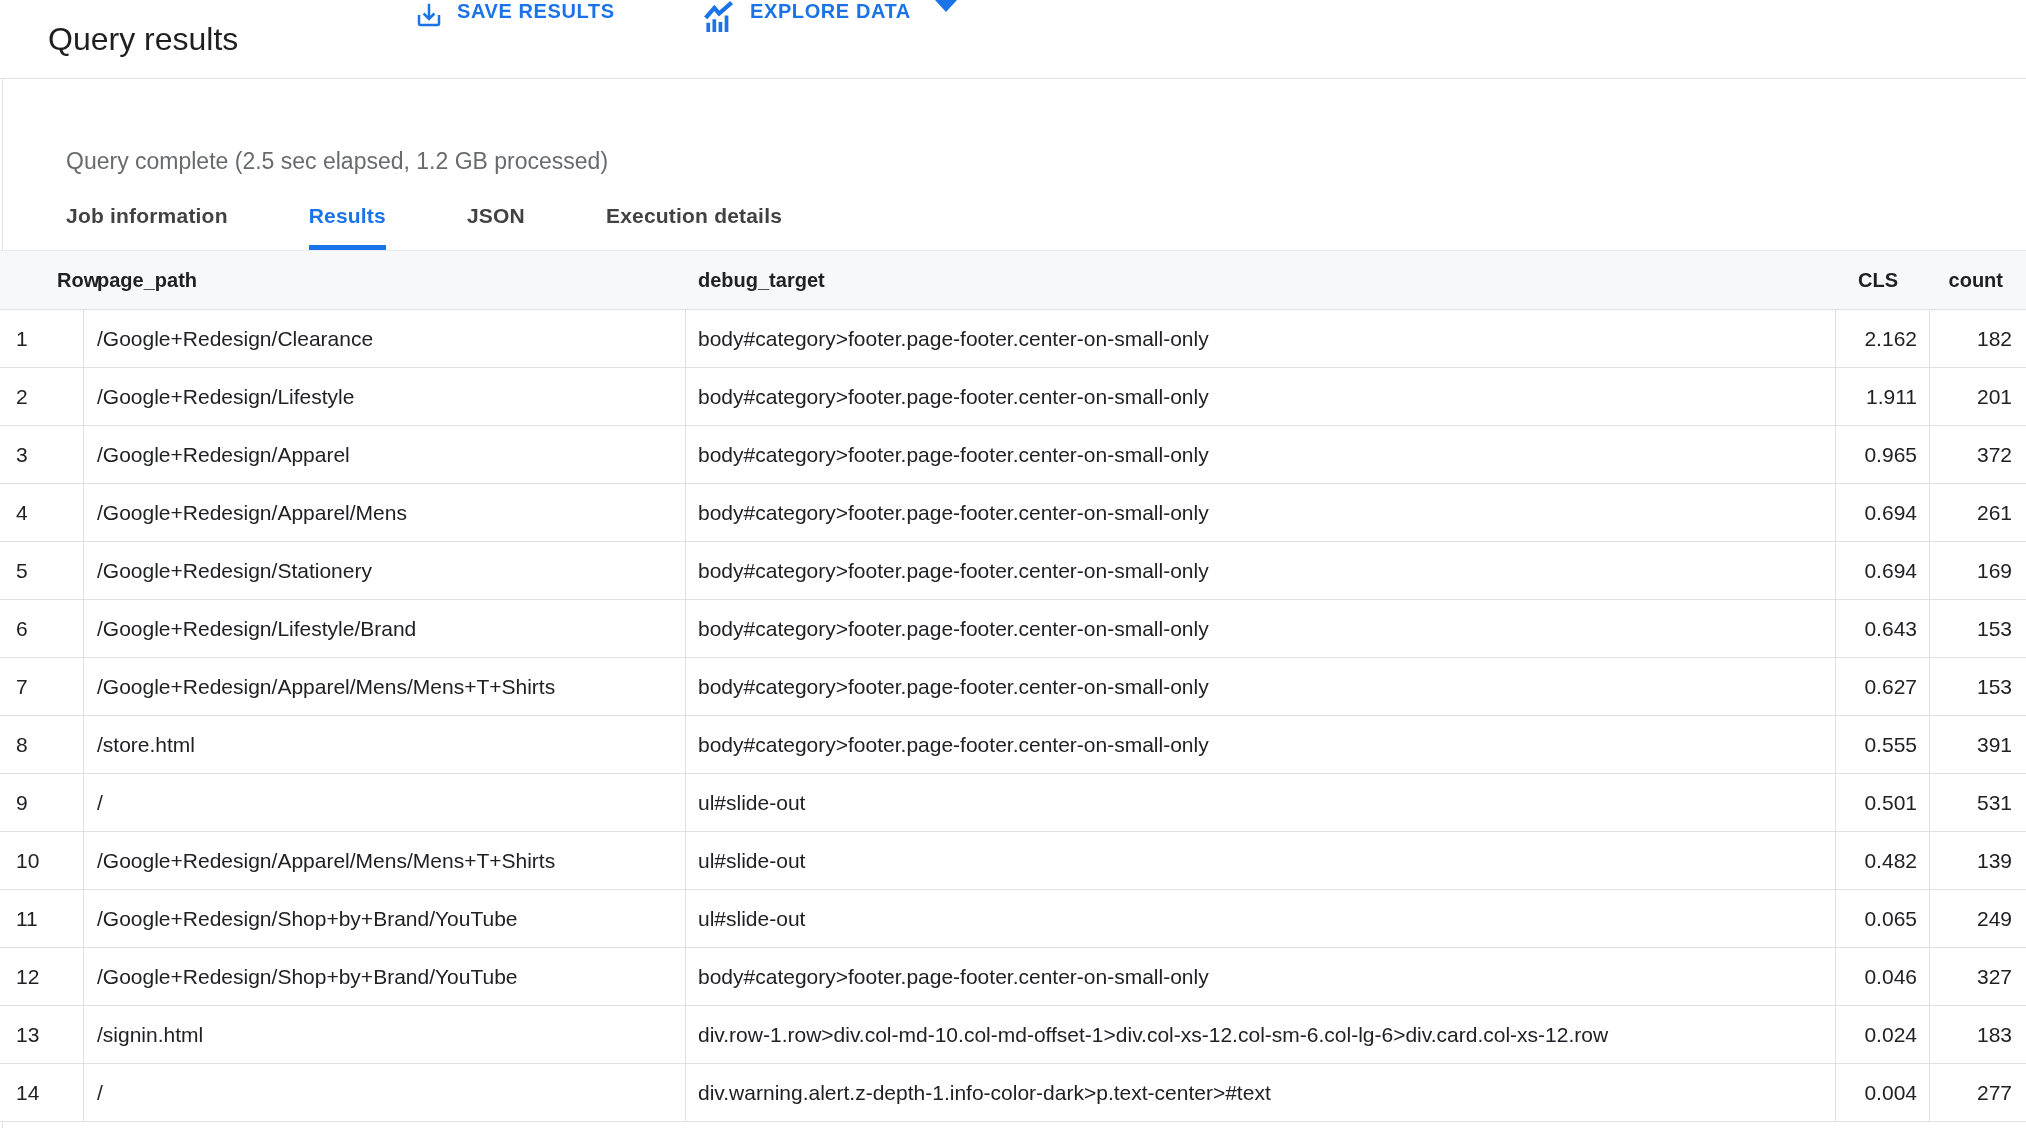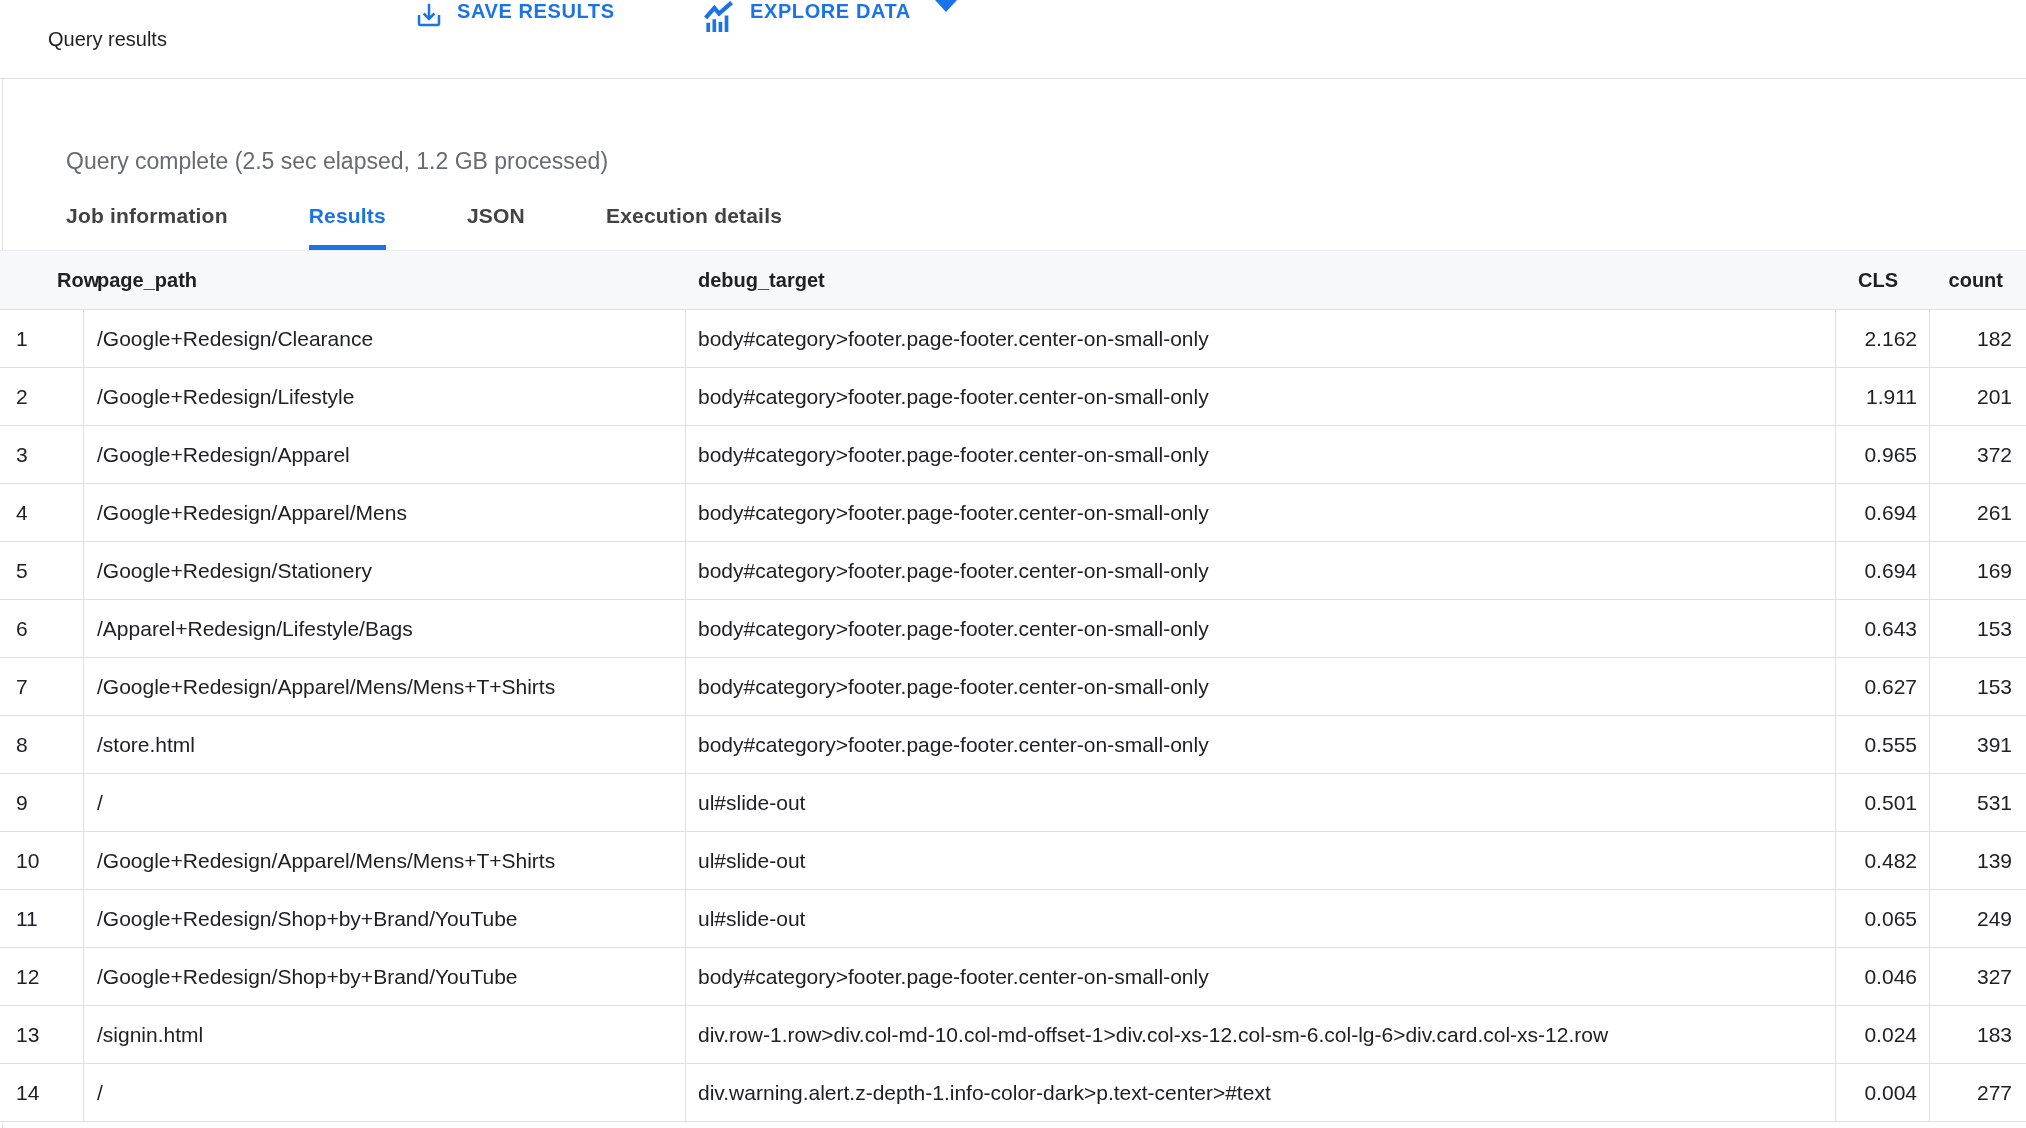--- a/index.html
+++ b/index.html
@@ -4,21 +4,21 @@
 <style>
   html,body{margin:0;padding:0;background:#fff;}
   #page{
     position:relative;width:2026px;height:1128px;background:#fff;overflow:hidden;
     font-family:"Liberation Sans",sans-serif;color:#202124;
   }
   .left-edge{position:absolute;left:2px;top:0;width:1px;height:100%;background:#e4e4e4;}
 
   
   .app-header{position:absolute;top:0;left:0;width:100%;height:78px;background:#fff;border-bottom:1px solid #e0e0e0;}
-  .page-title{position:absolute;left:48px;top:50%;transform:translateY(-50%);font-size:20px;color:#1f1f1f;}
+  .page-title{position:absolute;left:48px;top:50%;transform:translateY(-50%);font-size:32px;color:#1f1f1f;}
   .toolbar-btn{
     position:absolute;top:0;height:100%;display:flex;align-items:flex-start;
     color:#1a73e8;font-size:20px;font-weight:bold;letter-spacing:0.6px;cursor:pointer;white-space:nowrap;
   }
   .toolbar-btn .icon{display:flex;align-items:center;margin-right:13px;}
   .save-btn{left:414px;}
   .explore-btn{left:701px;}
   .caret{width:0;height:0;border-left:11px solid transparent;border-right:11px solid transparent;border-top:12px solid #1a73e8;margin-left:24px;}
 
   
@@ -136,21 +136,21 @@
       </div>
       <div class="tr grid">
         <div class="td c-row">5</div>
         <div class="td c-page">/Google+Redesign/Stationery</div>
         <div class="td c-debug">body#category&gt;footer.page-footer.center-on-small-only</div>
         <div class="td c-cls">0.694</div>
         <div class="td c-count">169</div>
       </div>
       <div class="tr grid">
         <div class="td c-row">6</div>
-        <div class="td c-page">/Apparel+Redesign/Lifestyle/Bags</div>
+        <div class="td c-page">/Google+Redesign/Lifestyle/Brand</div>
         <div class="td c-debug">body#category&gt;footer.page-footer.center-on-small-only</div>
         <div class="td c-cls">0.643</div>
         <div class="td c-count">153</div>
       </div>
       <div class="tr grid">
         <div class="td c-row">7</div>
         <div class="td c-page">/Google+Redesign/Apparel/Mens/Mens+T+Shirts</div>
         <div class="td c-debug">body#category&gt;footer.page-footer.center-on-small-only</div>
         <div class="td c-cls">0.627</div>
         <div class="td c-count">153</div>

